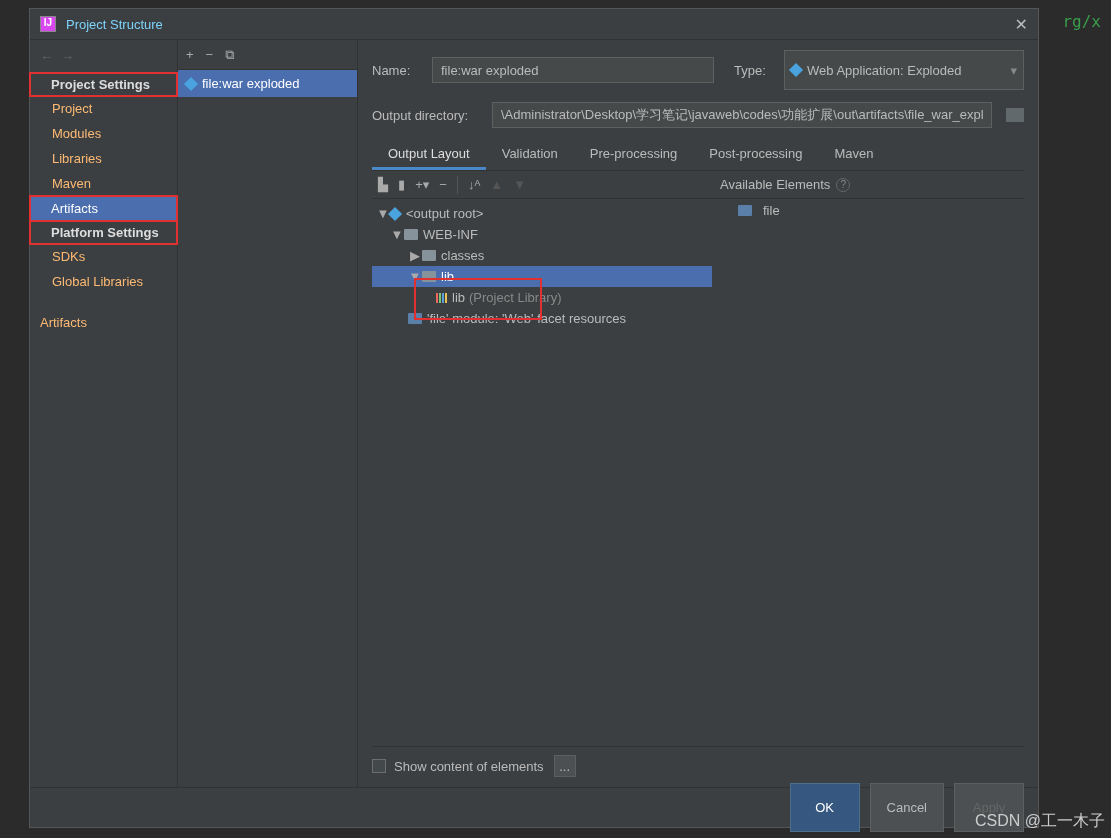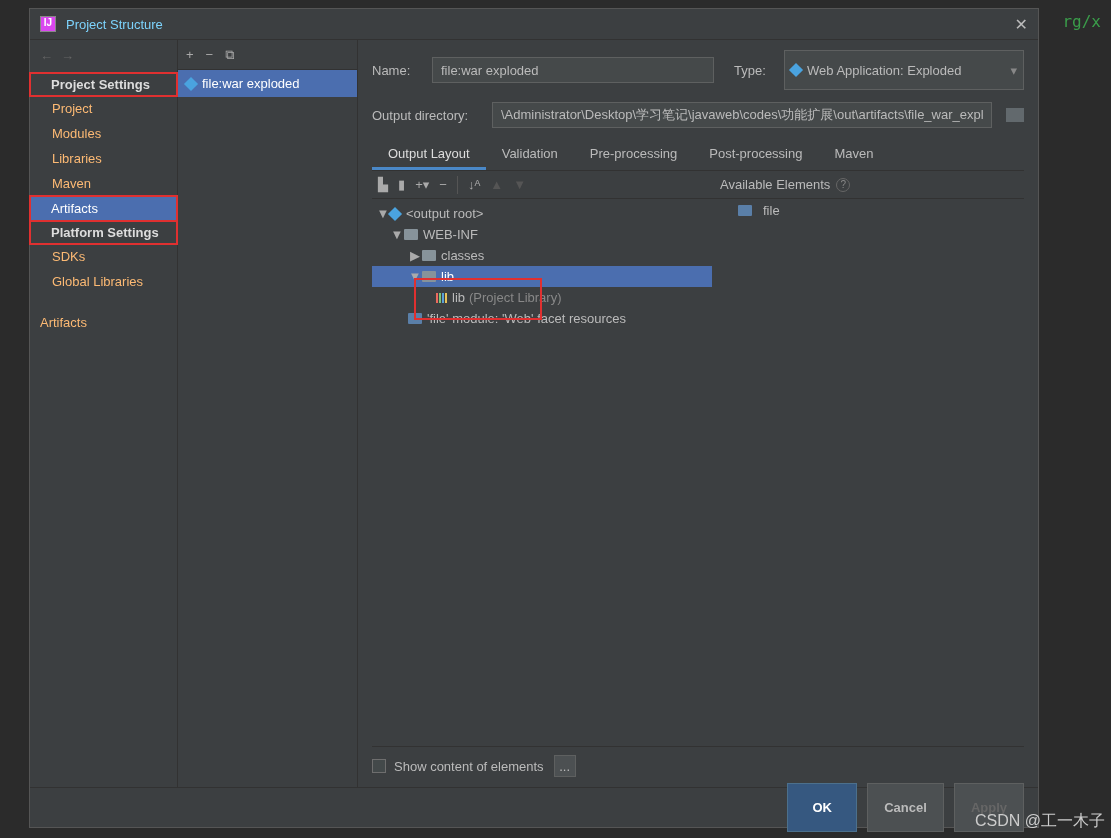--- a/index.html
+++ b/index.html
@@ -54,21 +54,21 @@
 .lib-icon span:nth-child(4){background:#e8c35a;}
 .dim{color:#888;}
 .avail-panel { flex: 1; display: flex; flex-direction: column; }
 .avail-header { height: 28px; display: flex; align-items: center; padding: 0 8px; color: #bbb; border-bottom: 1px solid #323232;}
 .avail-header .q{width:14px;height:14px;border:1px solid #666;border-radius:50%;margin-left:6px;font-size:10px;display:flex;align-items:center;justify-content:center;color:#888;}
 .avail-item { display:flex; align-items:center; padding:4px 26px; gap:6px;}
 .bottom-bar { display: flex; align-items: center; padding: 8px 0 10px 0; gap:10px; border-top: 1px solid #323232;}
 .bottom-bar .checkbox-row{margin-bottom:0;}
 .small-btn{width:22px;height:22px;border:1px solid #5e6060;background:#4c5052;display:flex;align-items:center;justify-content:center;color:#bbb;}
 .footer { height: 40px; display: flex; align-items: center; justify-content: flex-end; padding: 0 14px; gap: 10px; border-top: 1px solid #323232;}
-.btn { min-width: 70px; padding: 16px 16px; border: 1px solid #5e6060; background: #4c5052; color: #bbb; text-align: center; cursor: pointer; font-weight: bold; }
+.btn { min-width: 70px; padding: 16px 16px; border: 1px solid #5e6060; background: #4c5052; color: #bbb; text-align: center; cursor: pointer; }
 .btn.primary { background: #365880; border-color: #4c708c; color: #fff; }
 .btn.disabled { color: #666; }
 .watermark { position: absolute; right: 6px; bottom: 6px; color: #ccc; font-size: 16px; pointer-events:none;}
 .bg-text { position:absolute; right:10px; top:12px; color:#3a9d4a; font-family:monospace; font-size:16px;}
 .red-box { position: absolute; border: 2px solid #e03030; pointer-events: none; }
 .browse-icon{width:18px;height:14px;background:#87939a;opacity:0.5;margin-left:4px;}
 </style>
 </head>
 <body>
 

